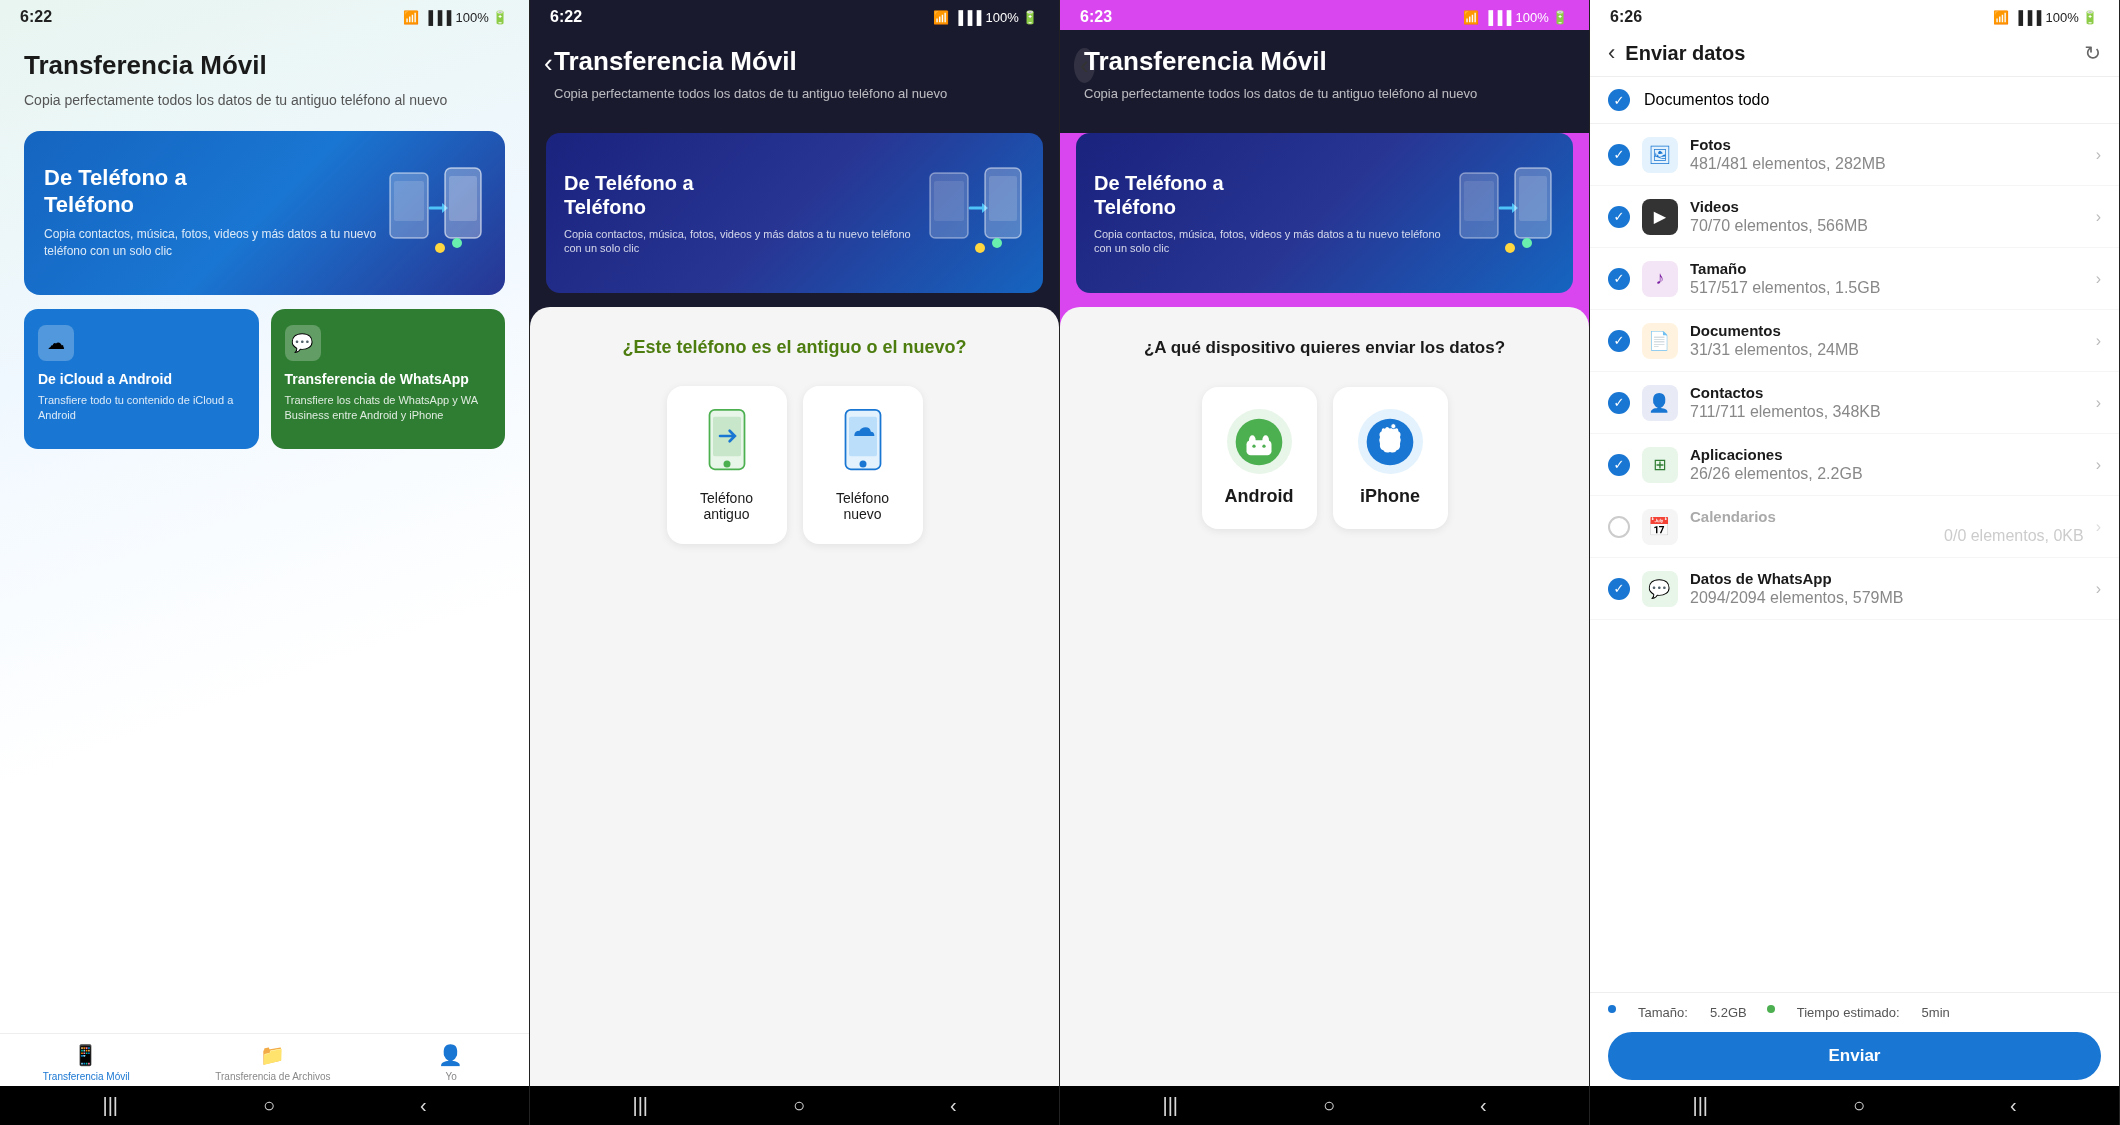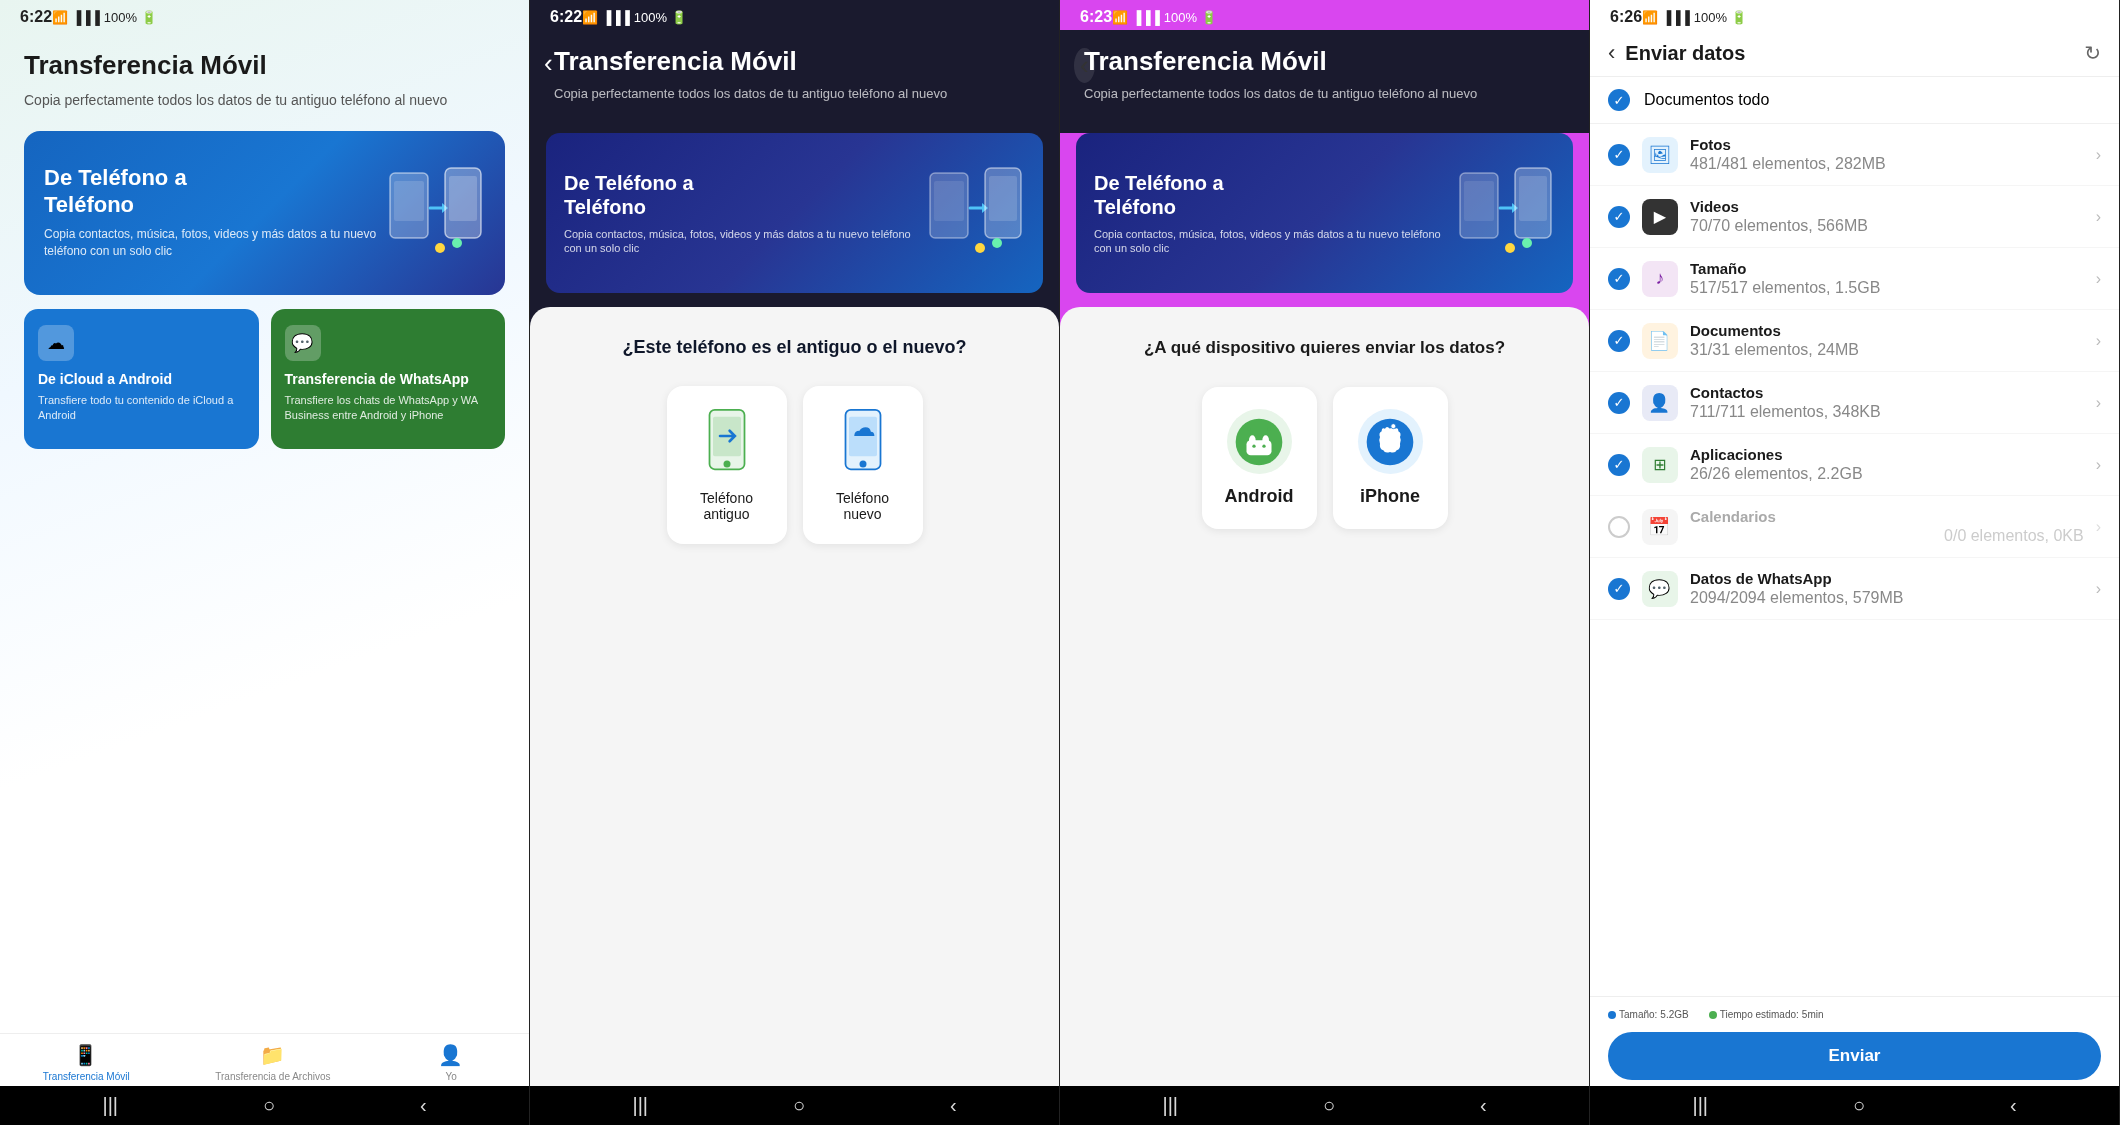--- a/index.html
+++ b/index.html
@@ -19,21 +19,21 @@
       display: flex;
       flex-direction: column;
       position: relative;
       overflow: hidden;
       border-right: 1px solid #222;
     }
 
     
     .status-bar {
       display: flex;
-      justify-content: flex-start;
+      justify-content: space-between;
       align-items: center;
       padding: 8px 20px 4px;
       background: transparent;
       z-index: 10;
       position: relative;
     }
     .status-time {
       font-size: 16px;
       font-weight: 600;
       color: #222;
@@ -231,21 +231,21 @@
       border-radius: 20px 20px 0 0;
       margin-top: 14px;
       padding: 30px 24px 20px;
       display: flex;
       flex-direction: column;
       align-items: center;
     }
     .panel2 .sheet-question {
       font-size: 18px;
       font-weight: 600;
-      color: #0f172a;
+      color: #4d7c0f;
       text-align: center;
       margin-bottom: 28px;
     }
     .panel2 .choice-cards {
       display: flex;
       gap: 16px;
       justify-content: center;
     }
     .panel2 .choice-card {
       background: #fff;
@@ -465,23 +465,22 @@
       padding: 12px 18px 6px;
       border-top: 1px solid #eee;
     }
     .footer-stats {
       display: flex;
       gap: 20px;
       margin-bottom: 12px;
     }
     .footer-stat {
       display: flex;
-      align-items: center;
-      gap: 3px;
-      font-size: 10px;
+      gap: 22px;
+      font-size: 13px;
       color: #555;
     }
     .footer-stat .dot {
       width: 8px;
       height: 8px;
       border-radius: 50%;
     }
     .footer-stat .dot.blue { background: #1976d2; }
     .footer-stat .dot.green { background: #4caf50; }
     .send-btn {

